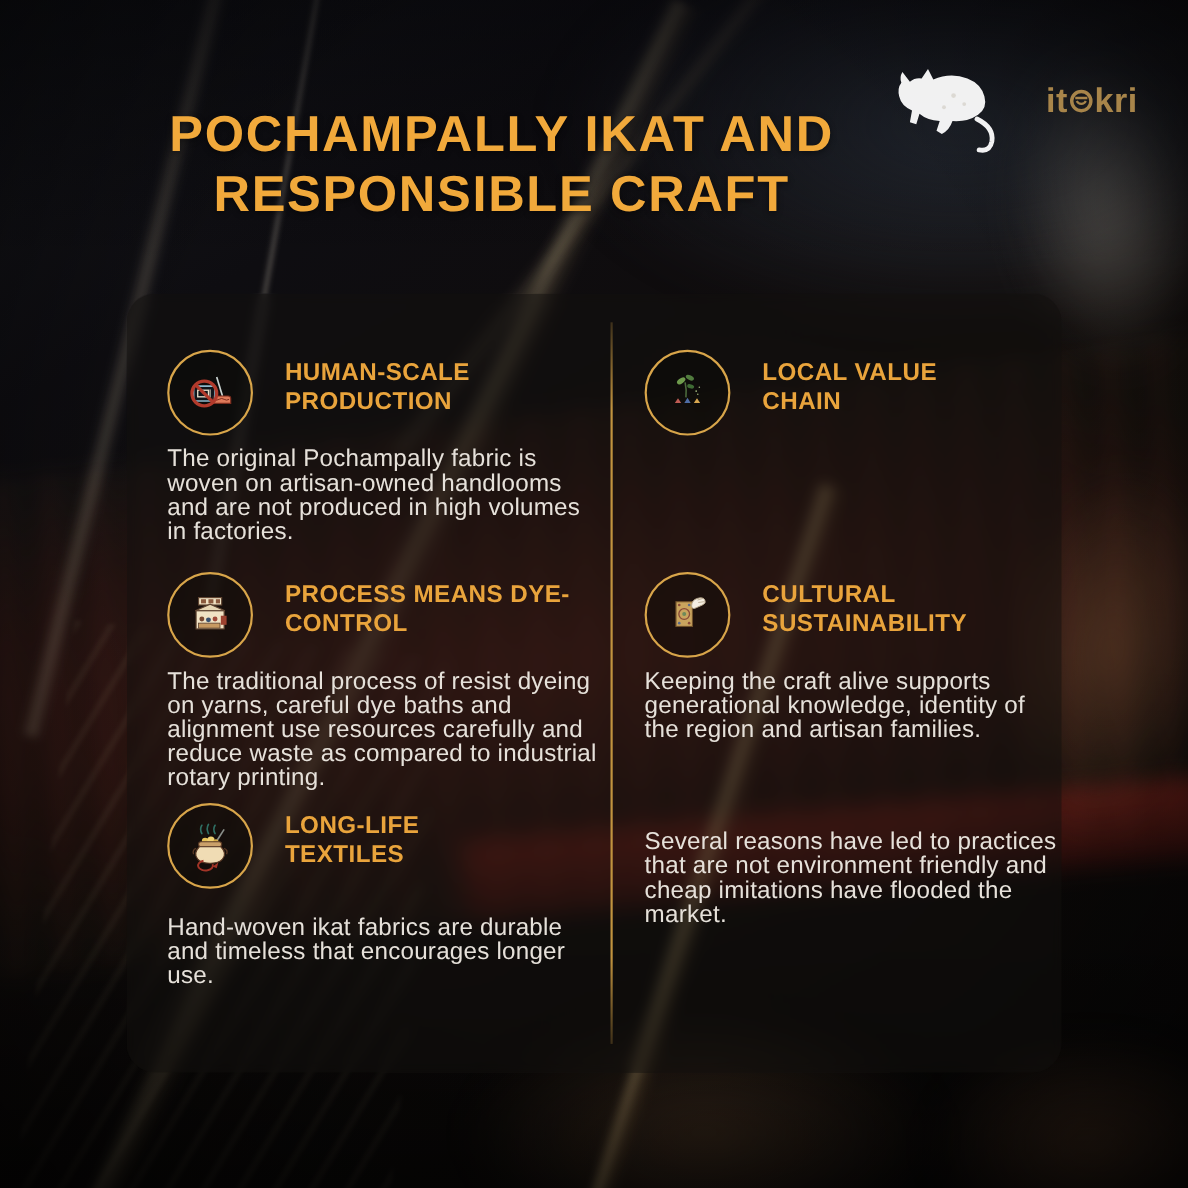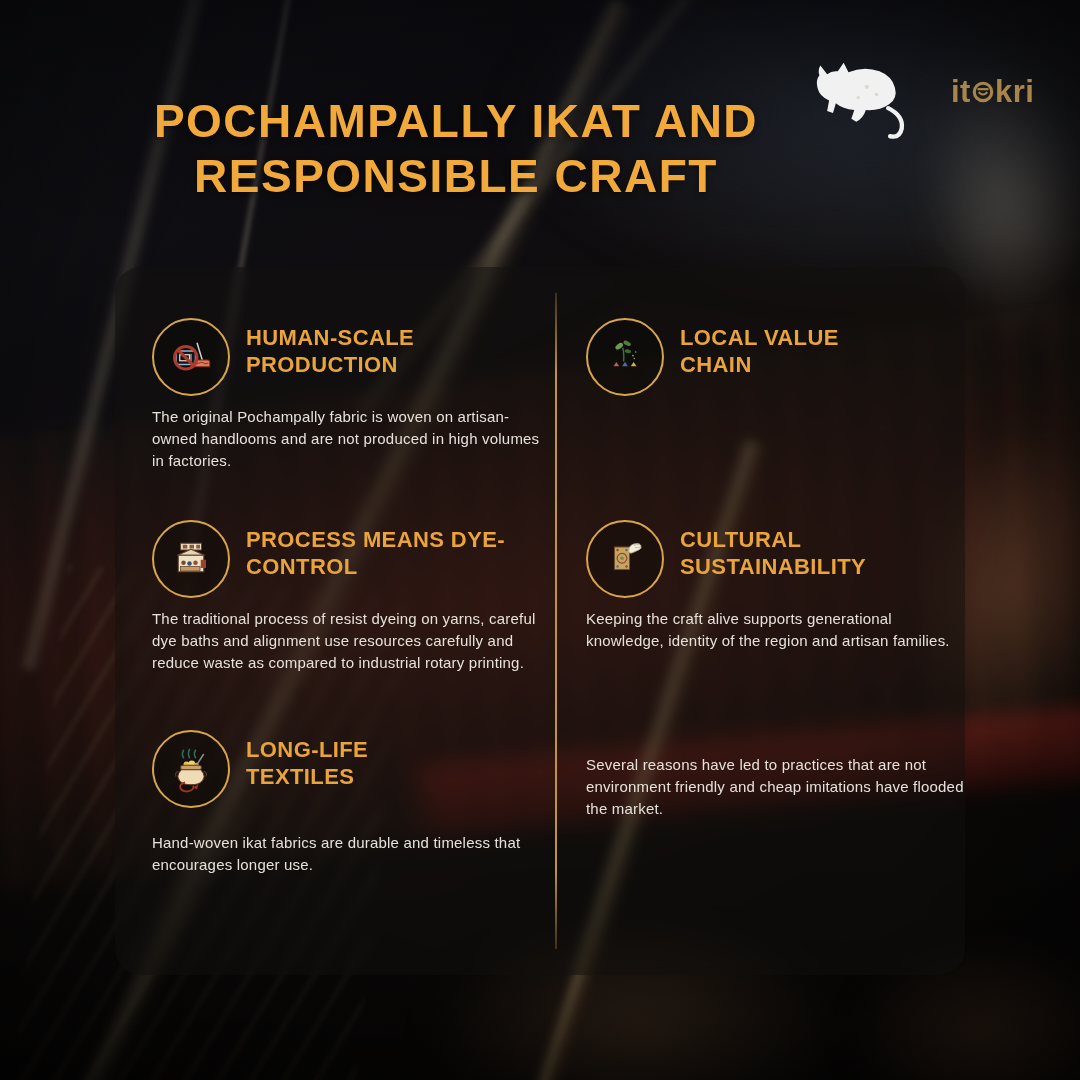--- a/index.html
+++ b/index.html
@@ -54,26 +54,26 @@
   
   .panel{position:absolute;left:115px;top:267px;width:850px;height:708px;border-radius:26px;
       background:rgba(19,16,14,.48);backdrop-filter:blur(5px);}
   .divider{position:absolute;left:440px;top:26px;width:2px;height:656px;
       background:linear-gradient(180deg,rgba(193,147,63,.25),#C1933F 12%,#C1933F 88%,rgba(193,147,63,.25));}
   .col{position:absolute;top:0;height:100%;}
   .col-left{left:37px;width:398px;}
   .col-right{left:471px;width:382px;}
   .item{position:absolute;left:0;width:100%;}
   .r1{top:51px}.r2{top:253px}.r3{top:463px}
-  .item-head{display:flex;align-items:flex-start;gap:16px;}
+  .item-head{display:flex;align-items:flex-start;gap:29px;}
   .icon-circle{flex:0 0 78px;width:78px;height:78px;border:2px solid #D8A54A;border-radius:50%;
       display:flex;align-items:center;justify-content:center;background:rgba(10,8,7,.35);box-sizing:border-box;}
   .item-title{margin:0;padding-top:6px;color:#E9A43C;font-size:22px;font-weight:700;
       letter-spacing:.4px;line-height:27px;white-space:pre-line;}
-  .item-body{margin:10px 0 0 0;color:#E6E1DA;font-size:15px;line-height:22px;letter-spacing:.2px;}
+  .item-body{margin:10px 0 0 0;color:#E6E1DA;font-size:22px;line-height:22px;letter-spacing:.2px;}
   .r3 .item-body{margin-top:24px;}
 </style>
 </head>
 <body>
 
 <div class="stage">
 
   <div class="bg">
     <div class="shape sh-blue"></div>
     <div class="shape sh-cloth"></div>

